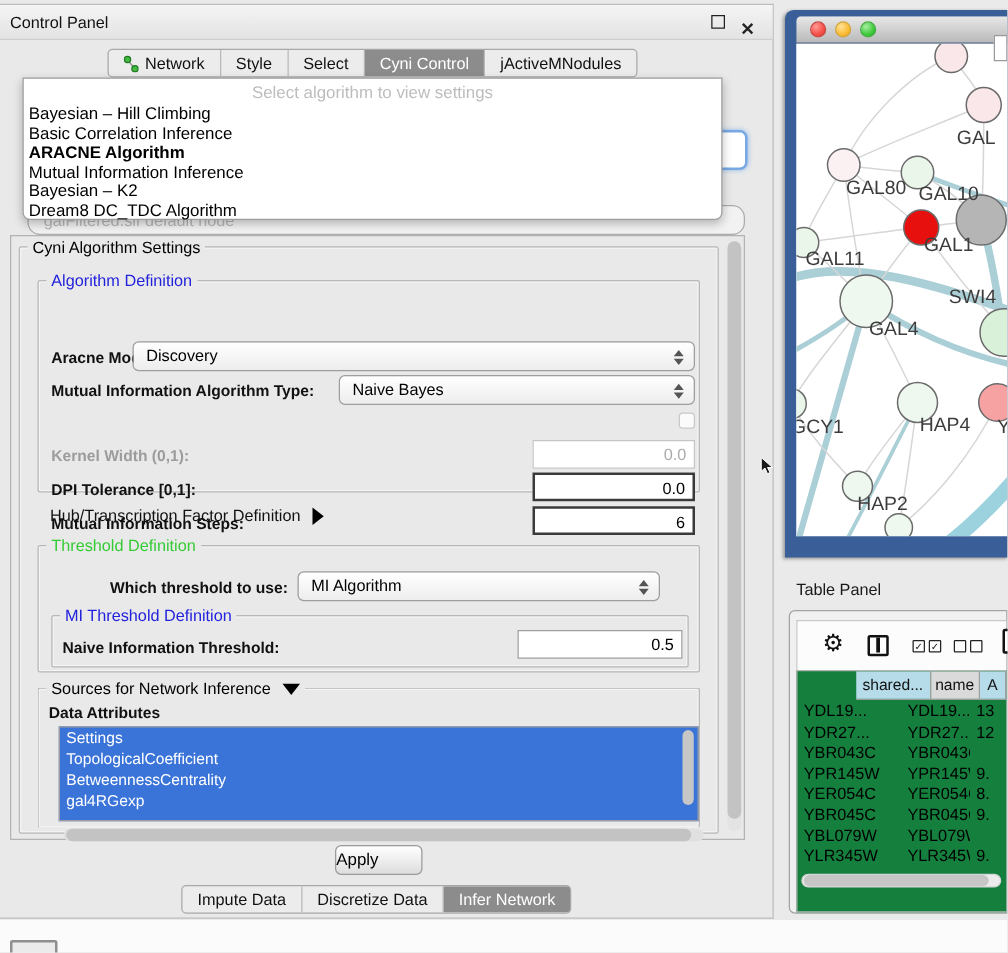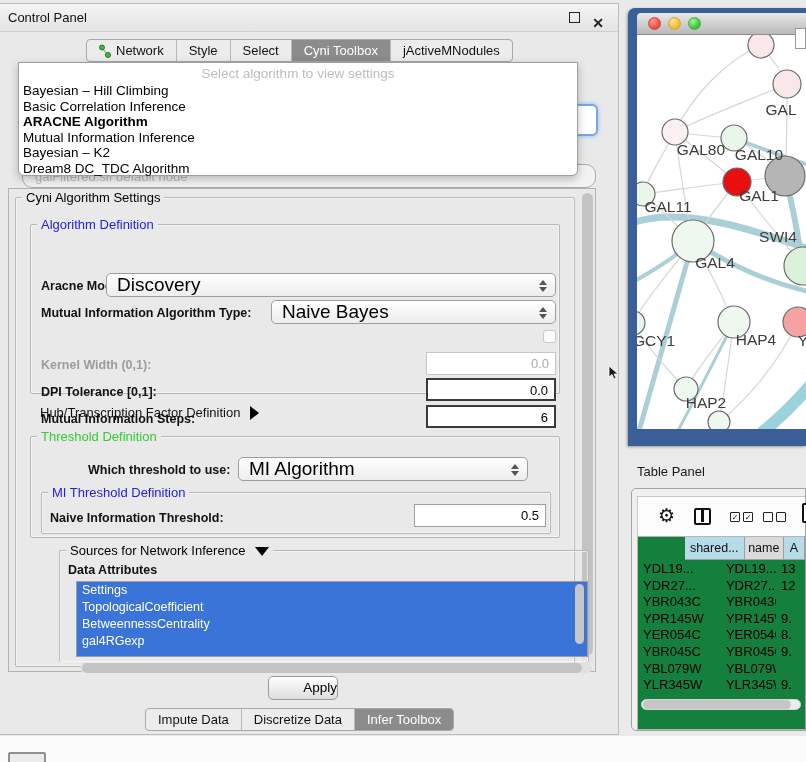--- a/index.html
+++ b/index.html
@@ -52,21 +52,21 @@
   .legend { position:absolute; top:-8px; left:6px; background:#E9E9E9; padding:0 4px;
     font-size:13px; white-space:nowrap;text-align:right; }
   .legend.blue { color:#2222DD; }
   .legend.green { color:#35CB35; }
 
   .flabel { position:absolute; font-size:12.5px; font-weight:bold; color:#111; white-space:nowrap; }
   .flabel.dis { color:#9C9C9C; }
   .plain { font-weight:normal; font-size:13px; }
 
   .combo { position:absolute; height:24px; background:linear-gradient(#FFFFFF,#EDEDED);
-    border:1px solid #9E9E9E; border-radius:5px; font-size:19px; color:#000;
+    border:1px solid #9E9E9E; border-radius:5px; font-size:13px; color:#000;
     line-height:22px; padding-left:10px; }
   .combo .steppers { position:absolute; right:8px; top:4px; width:9px; height:16px;
     display:flex; flex-direction:column; align-items:center; justify-content:center; gap:2px; }
   .combo .up { width:0; height:0; border-left:4px solid transparent; border-right:4px solid transparent; border-bottom:5px solid #555; }
   .combo .dn { width:0; height:0; border-left:4px solid transparent; border-right:4px solid transparent; border-top:5px solid #555; }
 
   .field { position:absolute; height:23px; background:#FFF; font-size:13px; color:#000;
     line-height:21px; text-align:right; padding-right:6px; }
   .field.strong { border:2px solid #3A3A3A; }
   .field.normal { border:1px solid #9E9E9E; }
@@ -82,21 +82,21 @@
   .attr-list { position:absolute; left:16px; top:30px; width:512px; height:76px;
     border:1px solid #9E9E9E; background:#3B74D9; overflow:hidden; }
   .attr-item { font-size:12.5px; color:#FFF; height:17px; line-height:17px; padding-left:5px; }
   .attr-vscroll { position:absolute; right:3px; top:2px; width:9px; height:72px; background:#3B74D9; }
   .attr-vscroll .thumb { position:absolute; width:9px; height:60px; top:0; background:#C6C6C6; border-radius:5px; }
   .hscroll { position:absolute; left:20px; top:112px; width:512px; height:10px; background:#E0E0E0; border-radius:5px; }
   .hscroll .thumb { position:absolute; left:2px; top:0; width:500px; height:10px; background:#C3C3C3; border-radius:5px; }
 
   .apply-btn { position:absolute; left:268px; top:672px; width:70px; height:24px;
     background:linear-gradient(#FFFFFF,#DDDDDD); border:1px solid #9A9A9A; border-radius:5px;
-    font-size:13.5px; color:#000; text-align:right; line-height:22px; }
+    font-size:13.5px; color:#000; text-align:left; line-height:22px; }
 
   .bottom-strip { position:absolute; left:0; top:736px; width:806px; height:26px; background:#FBFBFB; }
   .corner-chip { position:absolute; left:8px; top:752px; width:38px; height:14px;
     background:#EBEBEB; border:2px solid #8F8F8F; border-radius:2px; }
 
   
   .net-frame { position:absolute; left:628px; top:8px; width:178px; height:438px;
     background:#3A5F98; border-radius:7px 0 0 0; box-shadow:-1px 1px 3px rgba(0,0,0,.35); }
   .net-titlebar { position:absolute; left:9px; top:5px; right:0; height:22px;
     background:linear-gradient(#E8E8E8,#B9B9B9); border-bottom:1px solid #8E8E8E; border-radius:4px 0 0 0; }
@@ -157,21 +157,21 @@
           </svg>
           <span>Network</span>
         </div>
         <div class="seg-item">
           <span>Style</span>
         </div>
         <div class="seg-item">
           <span>Select</span>
         </div>
         <div class="seg-item sel">
-          <span>Cyni Toolbox</span>
+          <span>Cyni Control</span>
         </div>
         <div class="seg-item">
           <span>jActiveMNodules</span>
         </div>
       </div>
 
     <div class="focus-combo-stub"></div>
     <div class="hidden-combo-stub">galFiltered.sif default node</div>
 
     <div class="dropdown">
@@ -244,21 +244,21 @@
               </span>
           </div>
 
           <div class="groupbox" style="left:10px; top:55px; width:510px; height:42px;">
             <span class="legend blue">MI Threshold Definition</span>
             <div class="flabel" style="left:8px; top:18px;">Naive Information Threshold:</div>
             <div class="field normal" style="left:372px; top:11px; width:132px;">0.5</div>
           </div>
         </div>
 
-        <div class="groupbox" style="left:14px; top:352px; width:530px; height:112px; border-bottom:none;margin-left:29px;">
+        <div class="groupbox" style="left:14px; top:352px; width:530px; height:112px; border-bottom:none;">
           <span class="legend">
             <span>Sources for Network Inference</span>
             <span class="tri-down"></span>
           </span>
           <div class="flabel" style="left:8px; top:12px; font-size:12.5px;">Data Attributes</div>
           <div class="attr-list">
             <div id="attr-items">
                 <div class="attr-item">Settings</div>
                 <div class="attr-item">TopologicalCoefficient</div>
                 <div class="attr-item">BetweennessCentrality</div>
@@ -278,21 +278,21 @@
     <div class="apply-btn">Apply</div>
 
     <div class="seg bottom-tabs" id="bottom-tabs">
         <div class="seg-item">
           <span>Impute Data</span>
         </div>
         <div class="seg-item">
           <span>Discretize Data</span>
         </div>
         <div class="seg-item sel">
-          <span>Infer Toolbox</span>
+          <span>Infer Network</span>
         </div>
       </div>
   </div>
 
   <div class="net-frame">
     <div class="net-titlebar">
       <span class="traffic t-red"></span>
       <span class="traffic t-yellow"></span>
       <span class="traffic t-green"></span>
     </div>

